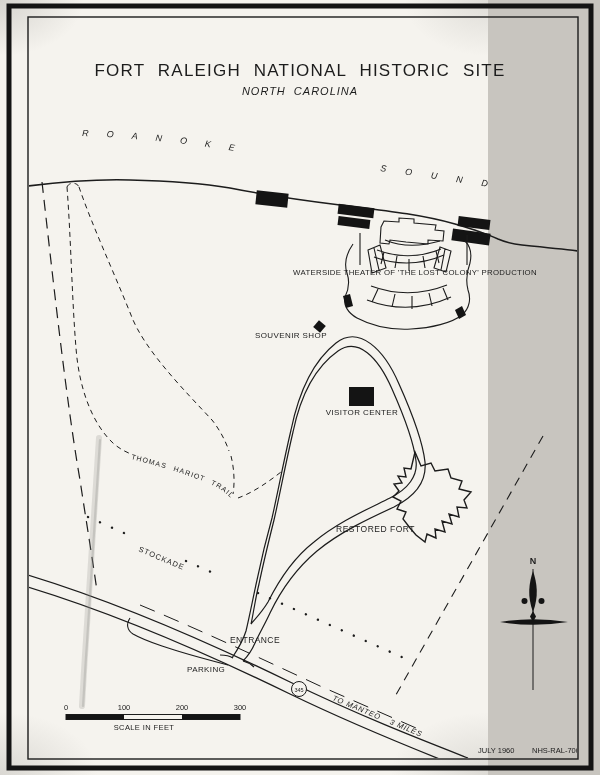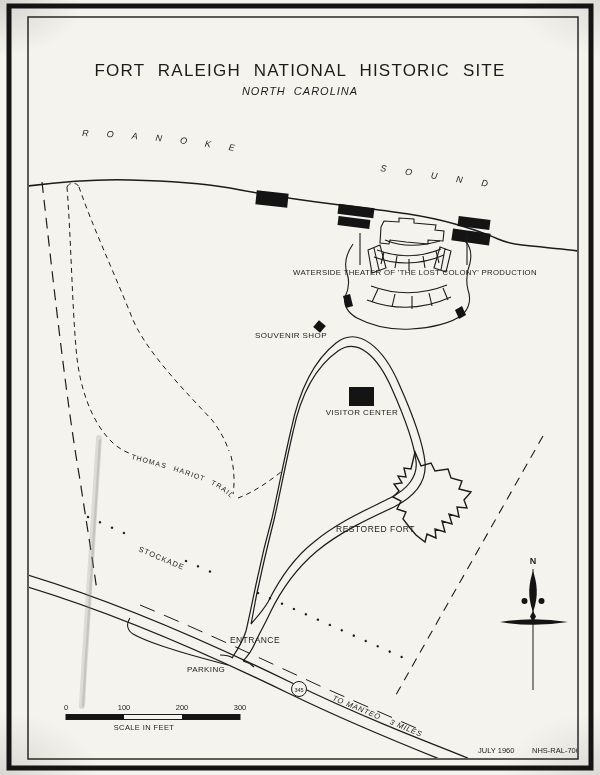--- a/index.html
+++ b/index.html
@@ -2,21 +2,21 @@
 <html><head>
 <meta charset="utf-8">
 <style>
   html,body{margin:0;padding:0;}
   body{
     background:#c8c5bf;
     font-family:"Liberation Sans", sans-serif;
     width:600px;height:775px;overflow:hidden;
   }
   .page{
-    position:relative;width:600px;height:775px;
+    position:relative;width:488px;height:775px;
     background:#f5f3ee;
     background-image:
       radial-gradient(ellipse 120px 80px at 0% 0%, rgba(120,118,112,.25), rgba(0,0,0,0) 70%),
       radial-gradient(ellipse 120px 80px at 100% 0%, rgba(120,118,112,.18), rgba(0,0,0,0) 70%),
       radial-gradient(ellipse 140px 90px at 0% 100%, rgba(120,118,112,.22), rgba(0,0,0,0) 70%),
       radial-gradient(ellipse 140px 90px at 100% 100%, rgba(120,118,112,.20), rgba(0,0,0,0) 70%);
   }
   svg{position:absolute;left:0;top:0;}
   svg text{fill:#1c1c1c;}
   .ink{stroke:#1c1c1c;fill:none;}

